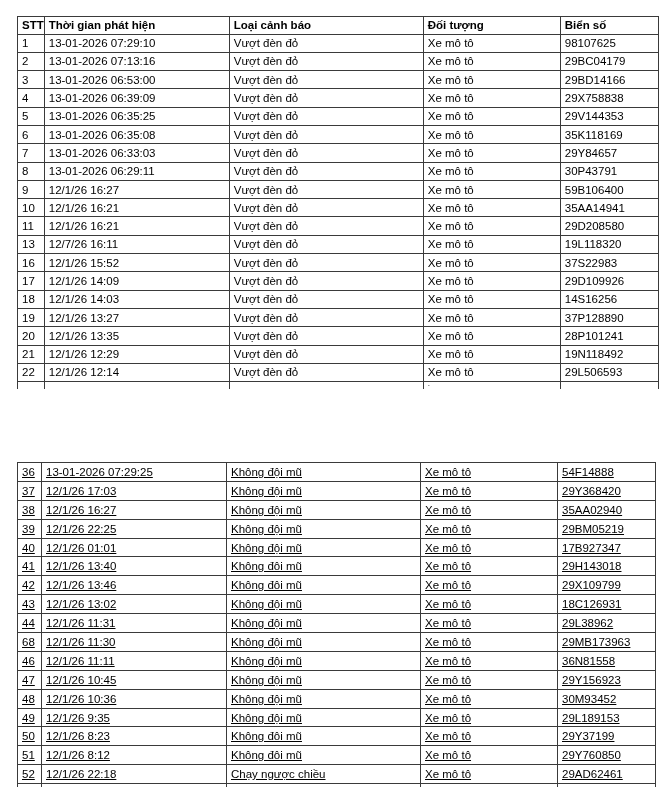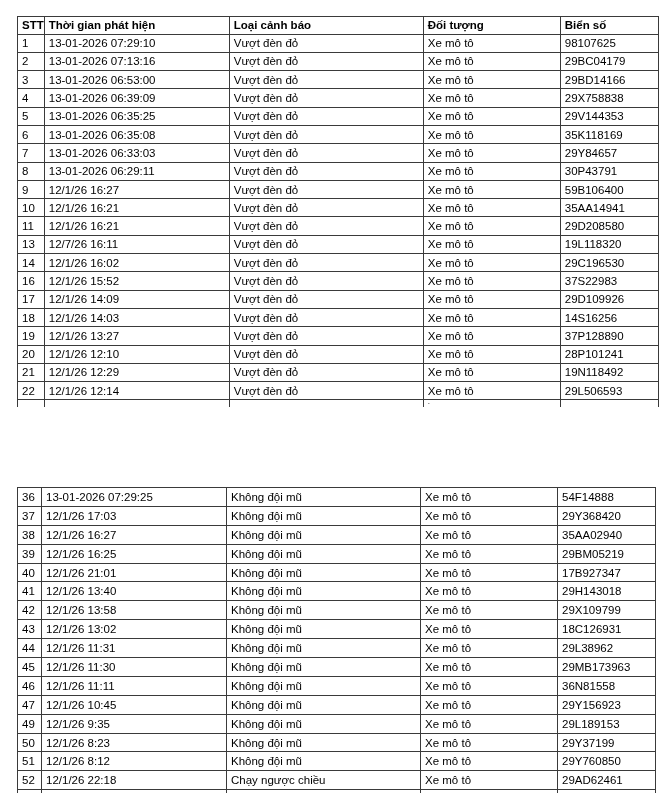--- a/index.html
+++ b/index.html
@@ -21,21 +21,21 @@
   table.grid {
     position: absolute;
     left: 17px;
     border-collapse: collapse;
     table-layout: fixed;
     font-family: "Liberation Sans", sans-serif;
     font-size: 11.5px;
     color: #000000;
   }
   table.t1 { top: 16px; }
-  table.t2 { top: 487px; }
+  table.t2 { top: 462px; text-decoration: underline; }
   table.grid col.c-stt   { width: 24px; }
   table.grid col.c-time  { width: 185px; }
   table.grid col.c-type  { width: 194px; }
   table.grid col.c-obj   { width: 137px; }
   table.grid col.c-plate { width: 98px; }
   table.grid th, table.grid td {
     border: 1px solid #3a3a3a;
     padding: 0 0 0 4px;
     text-align: left;
     vertical-align: middle;
@@ -160,27 +160,20 @@
           <td>29D208580</td>
         </tr>
         <tr>
           <td>13</td>
           <td>12/7/26 16:11</td>
           <td>Vượt đèn đỏ</td>
           <td>Xe mô tô</td>
           <td>19L118320</td>
         </tr>
         <tr>
-          <td>14</td>
-          <td>12/1/26 16:02</td>
-          <td>Vượt đèn đỏ</td>
-          <td>Xe mô tô</td>
-          <td>29C196530</td>
-        </tr>
-        <tr>
           <td>16</td>
           <td>12/1/26 15:52</td>
           <td>Vượt đèn đỏ</td>
           <td>Xe mô tô</td>
           <td>37S22983</td>
         </tr>
         <tr>
           <td>17</td>
           <td>12/1/26 14:09</td>
           <td>Vượt đèn đỏ</td>
@@ -196,21 +189,21 @@
         </tr>
         <tr>
           <td>19</td>
           <td>12/1/26 13:27</td>
           <td>Vượt đèn đỏ</td>
           <td>Xe mô tô</td>
           <td>37P128890</td>
         </tr>
         <tr>
           <td>20</td>
-          <td>12/1/26 12:10</td>
+          <td>12/1/26 13:35</td>
           <td>Vượt đèn đỏ</td>
           <td>Xe mô tô</td>
           <td>28P101241</td>
         </tr>
         <tr>
           <td>21</td>
           <td>12/1/26 12:29</td>
           <td>Vượt đèn đỏ</td>
           <td>Xe mô tô</td>
           <td>19N118492</td>
@@ -259,80 +252,87 @@
         </tr>
         <tr>
           <td>38</td>
           <td>12/1/26 16:27</td>
           <td>Không đội mũ</td>
           <td>Xe mô tô</td>
           <td>35AA02940</td>
         </tr>
         <tr>
           <td>39</td>
-          <td>12/1/26 16:25</td>
+          <td>12/1/26 22:25</td>
           <td>Không đội mũ</td>
           <td>Xe mô tô</td>
           <td>29BM05219</td>
         </tr>
         <tr>
           <td>40</td>
-          <td>12/1/26 21:01</td>
+          <td>12/1/26 01:01</td>
           <td>Không đội mũ</td>
           <td>Xe mô tô</td>
           <td>17B927347</td>
         </tr>
         <tr>
           <td>41</td>
           <td>12/1/26 13:40</td>
           <td>Không đội mũ</td>
           <td>Xe mô tô</td>
           <td>29H143018</td>
         </tr>
         <tr>
           <td>42</td>
-          <td>12/1/26 13:58</td>
+          <td>12/1/26 13:46</td>
           <td>Không đội mũ</td>
           <td>Xe mô tô</td>
           <td>29X109799</td>
         </tr>
         <tr>
           <td>43</td>
           <td>12/1/26 13:02</td>
           <td>Không đội mũ</td>
           <td>Xe mô tô</td>
           <td>18C126931</td>
         </tr>
         <tr>
           <td>44</td>
           <td>12/1/26 11:31</td>
           <td>Không đội mũ</td>
           <td>Xe mô tô</td>
           <td>29L38962</td>
         </tr>
         <tr>
-          <td>45</td>
+          <td>68</td>
           <td>12/1/26 11:30</td>
           <td>Không đội mũ</td>
           <td>Xe mô tô</td>
           <td>29MB173963</td>
         </tr>
         <tr>
           <td>46</td>
           <td>12/1/26 11:11</td>
           <td>Không đội mũ</td>
           <td>Xe mô tô</td>
           <td>36N81558</td>
         </tr>
         <tr>
           <td>47</td>
           <td>12/1/26 10:45</td>
           <td>Không đội mũ</td>
           <td>Xe mô tô</td>
           <td>29Y156923</td>
+        </tr>
+        <tr>
+          <td>48</td>
+          <td>12/1/26 10:36</td>
+          <td>Không đội mũ</td>
+          <td>Xe mô tô</td>
+          <td>30M93452</td>
         </tr>
         <tr>
           <td>49</td>
           <td>12/1/26 9:35</td>
           <td>Không đội mũ</td>
           <td>Xe mô tô</td>
           <td>29L189153</td>
         </tr>
         <tr>
           <td>50</td>

